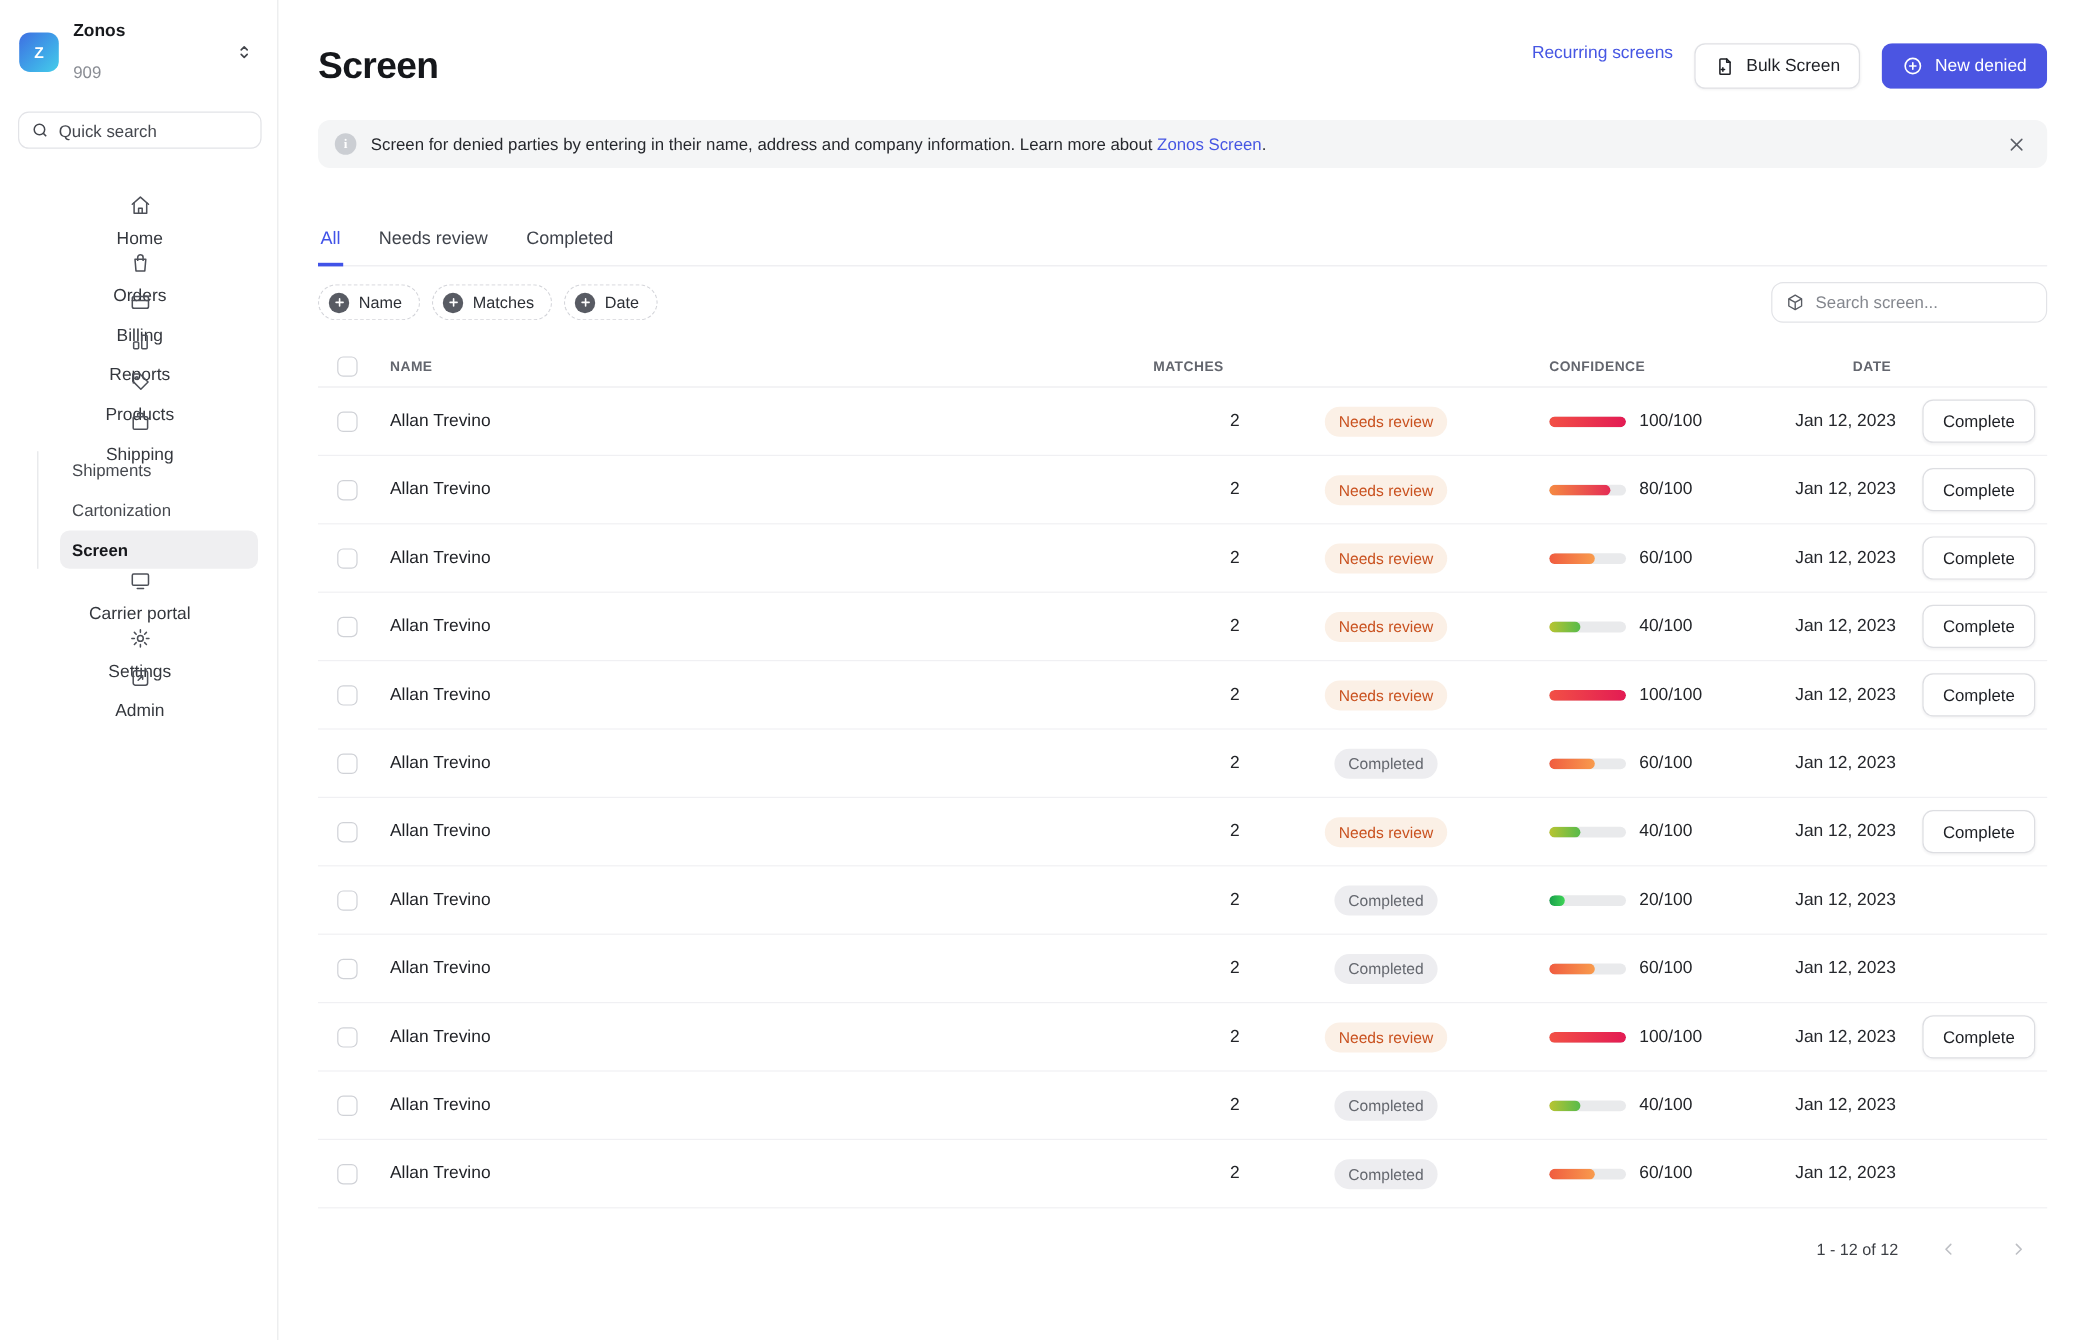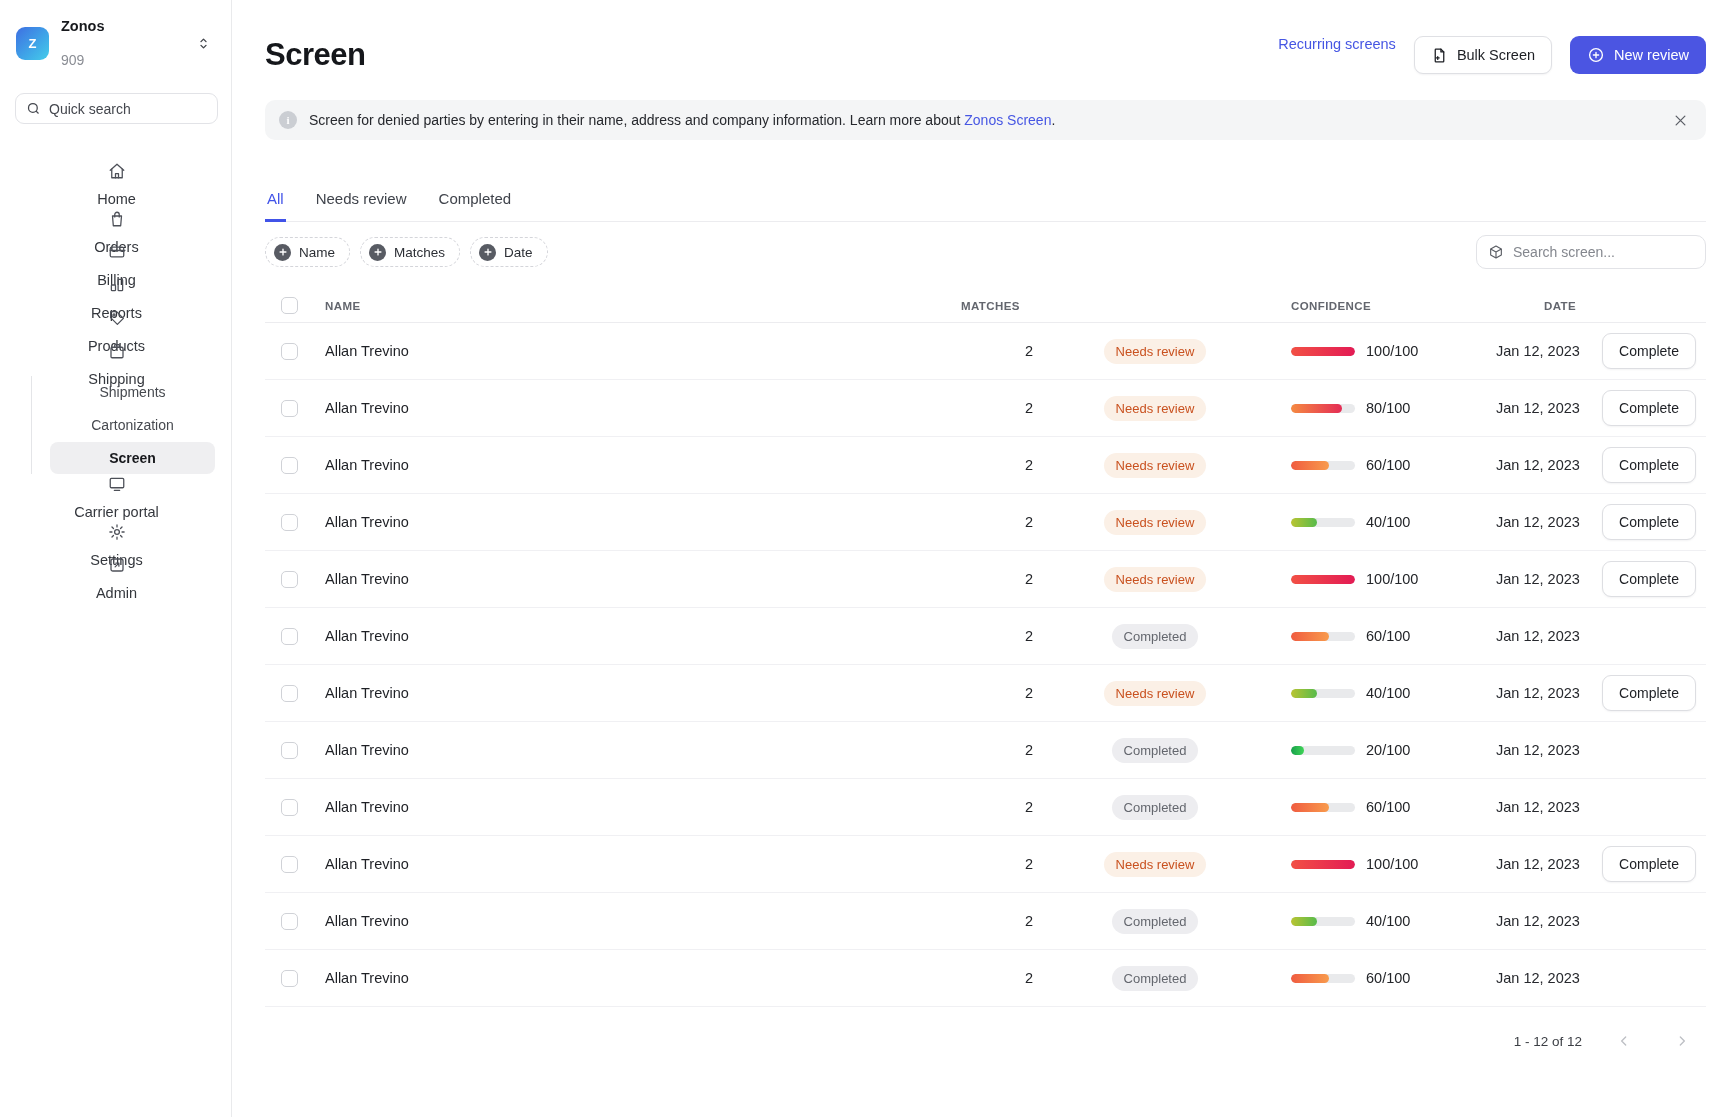--- a/index.html
+++ b/index.html
@@ -24,21 +24,21 @@
     color:#4c4f56; background:#fff; }
   .quick-search span { font-size:14px; color:#44474e; }
 
   .nav { flex:1; }
   .nav-item { display:flex; align-items:center; gap:11px; height:33px;
     padding:0 8px; font-size:14.5px; color:#34373d; border-radius:8px; cursor:pointer;flex-direction:column; }
   .nav-item .nico { display:flex; color:#4d5058; width:19px; justify-content:center; }
   .nav-gap { height:15px; }
   .subnav { margin-left:17px; border-left:1px solid #e4e5e8; padding-left:0; }
   .sub-item { display:flex; align-items:center; height:32px; margin:1px 4px 1px 18px;
-    padding:0 10px; font-size:14px; color:#46494f; border-radius:8px; cursor:pointer;justify-content:center; }
+    padding:0 10px; font-size:14px; color:#46494f; border-radius:8px; cursor:pointer; }
   .sub-item.active { background:#efeff1; color:#17181c; font-weight:700; }
 
   .user { display:flex; align-items:center; gap:13px; padding:10px 2px 4px 2px; }
   .avatar { width:34px; height:34px; border-radius:50%; flex:none; position:relative; overflow:hidden;
     background:linear-gradient(180deg,#8d6f56 0%,#6e523d 55%,#3c2e25 100%); }
   .avatar::after { content:""; position:absolute; left:10px; top:7px; width:14px; height:14px;
     border-radius:50%; background:#c9a184; box-shadow:0 14px 0 2px #4a3326; }
   .user-name { font-size:15px; font-weight:700; color:#212329; }
   .user-email { font-size:13px; color:#84878e; margin-top:2px; }
 
@@ -256,21 +256,21 @@
             </span>
           <span>Bulk Screen</span>
         </button>
         <button class="btn btn-primary">
           <span>
               <svg width="18" height="18" viewBox="0 0 24 24" fill="none" stroke="currentColor" stroke-width="1.8" stroke-linecap="round">
                 <circle cx="12" cy="12" r="8.5"></circle>
                 <path d="M12 8.5v7M8.5 12h7"></path>
               </svg>
             </span>
-          <span>New review</span>
+          <span>New denied</span>
         </button>
       </div>
     </div>
 
     <div class="banner">
       <span class="info-dot">i</span>
       <span class="banner-text"><span>Screen for denied parties by entering in their name, address and company information. Learn more about </span><a>Zonos Screen</a><span>.</span></span>
       <span class="banner-close">
         <svg width="15" height="15" viewBox="0 0 24 24" fill="none" stroke="currentColor" stroke-width="2" stroke-linecap="round">
             <path d="M5 5l14 14M19 5 5 19"></path>

